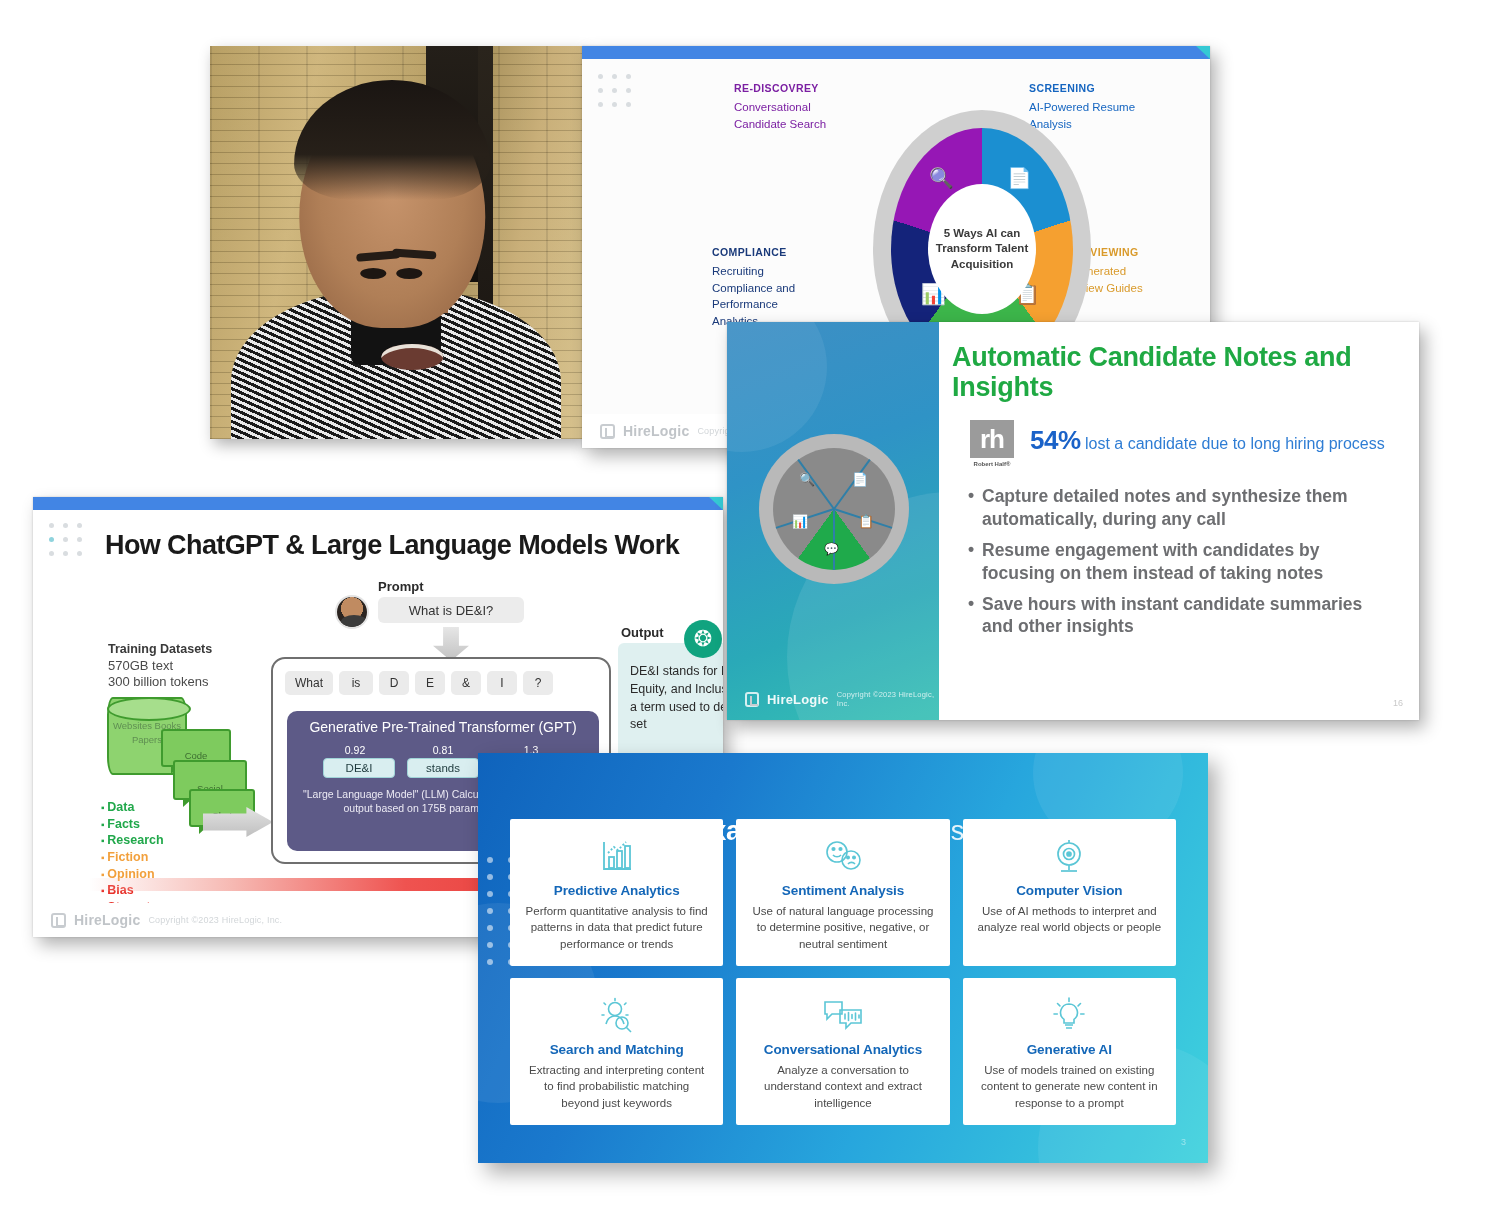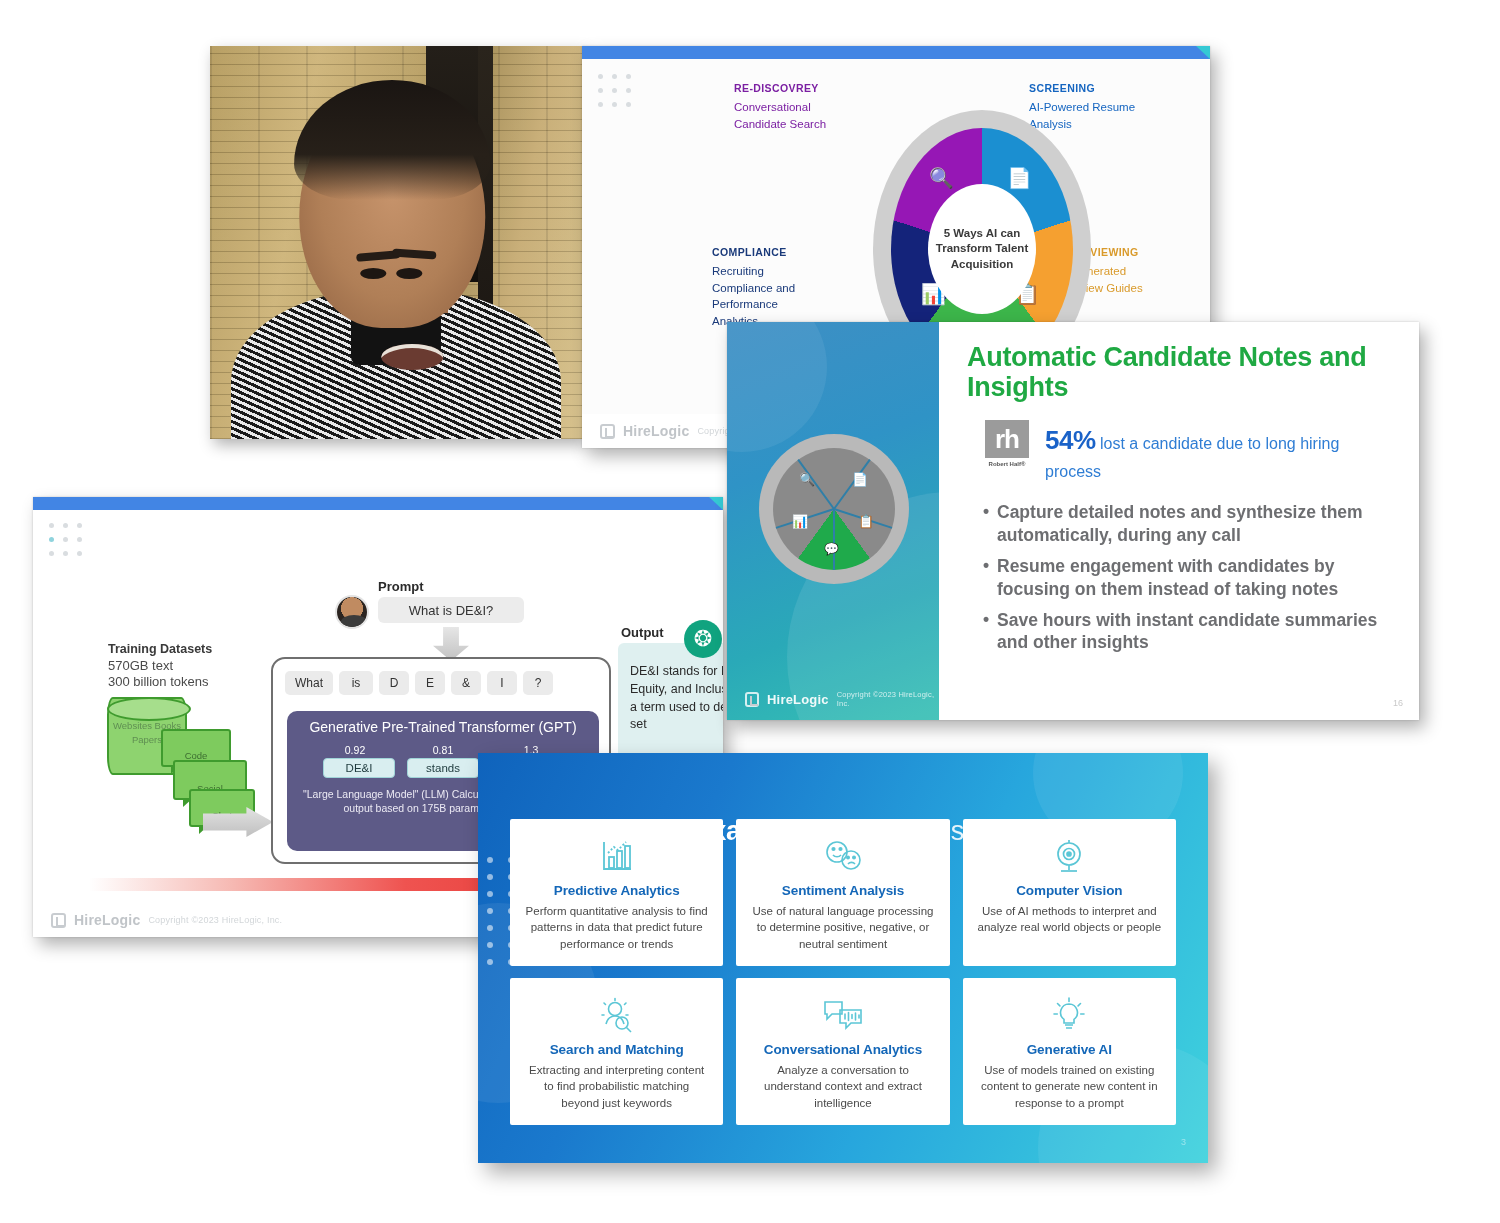--- a/index.html
+++ b/index.html
@@ -162,21 +162,21 @@
   .gpie {
     position:absolute; left:14px; top:14px; width:122px; height:122px; border-radius:50%;
     background: conic-gradient(from 0deg,
       #8a8a8a 0deg 72deg, #8a8a8a 72deg 144deg,
       #1faa4b 144deg 216deg, #8a8a8a 216deg 288deg, #8a8a8a 288deg 360deg);
   }
   .gspoke{ position:absolute; left:50%; top:50%; width:2px; height:61px; background:#2f7fa8;
     transform-origin:top center; }
   .gicon{ position:absolute; color:#fff; font-size:13px; }
 
-  .notes-body { position:absolute; left:212px; top:0; right:0; bottom:0; padding:20px 26px 0 28px; }
+  .notes-body { position:absolute; left:212px; top:0; right:0; bottom:0; padding:20px 26px 0 13px; }
   .notes-title { font-size:27px; font-weight:700; color:#1fa943; line-height:1.12; letter-spacing:-.3px; }
   .stat-row { display:flex; align-items:flex-start; gap:16px; margin-top:18px; padding-left:18px; }
   .rh-logo {
     width:44px; flex:0 0 44px; text-align:center;
   }
   .rh-box {
     width:44px; height:38px; background:#9b9b9b; color:#fff;
     font-size:26px; font-weight:700; line-height:38px; letter-spacing:-1px;
     font-family:"Liberation Sans", sans-serif;
   }
@@ -394,38 +394,49 @@
         <span></span>
         <span></span>
       <span style="background:#8fd3dd"></span>
         <span></span>
         <span></span>
       <span></span>
         <span></span>
         <span></span>
     </div>
 
+    <div class="llm-title">How ChatGPT &amp; Large Language Models Work</div>
 
     <div class="td-head">Training Datasets</div>
     <div class="td-l1">570GB text</div>
     <div class="td-l2">300 billion tokens</div>
 
     <div class="cyl">
       <span>Websites Books Papers</span>
     </div>
     <div class="bub" style="left:128px; top:232px; width:70px; height:38px; padding-top:19px;">
       <span>Code</span>
     </div>
     <div class="bub" style="left:140px; top:263px; width:74px; height:40px; padding-top:21px;">
       <span>Social</span>
     </div>
     <div class="bub" style="left:156px; top:292px; width:66px; height:38px; padding-top:19px;">
       <span>Chat</span>
     </div>
 
+    <div class="taglist">
+      <div style="color:#21a84b">Data</div>
+      <div style="color:#21a84b">Facts</div>
+      <div style="color:#21a84b">Research</div>
+      <div style="color:#f2a03c">Fiction</div>
+      <div style="color:#f2a03c">Opinion</div>
+      <div style="color:#e8322b">Bias</div>
+      <div style="color:#e8322b">Stereotypes</div>
+      <div style="color:#e8322b">Falsehoods</div>
+    </div>
 
     <div class="bigarrow"></div>
 
     <div class="prompt-lbl">Prompt</div>
     <div class="avatar"></div>
     <div class="prompt-bub">
       <span>What is DE&amp;I?</span>
     </div>
     <div class="downarrow"></div>
 

